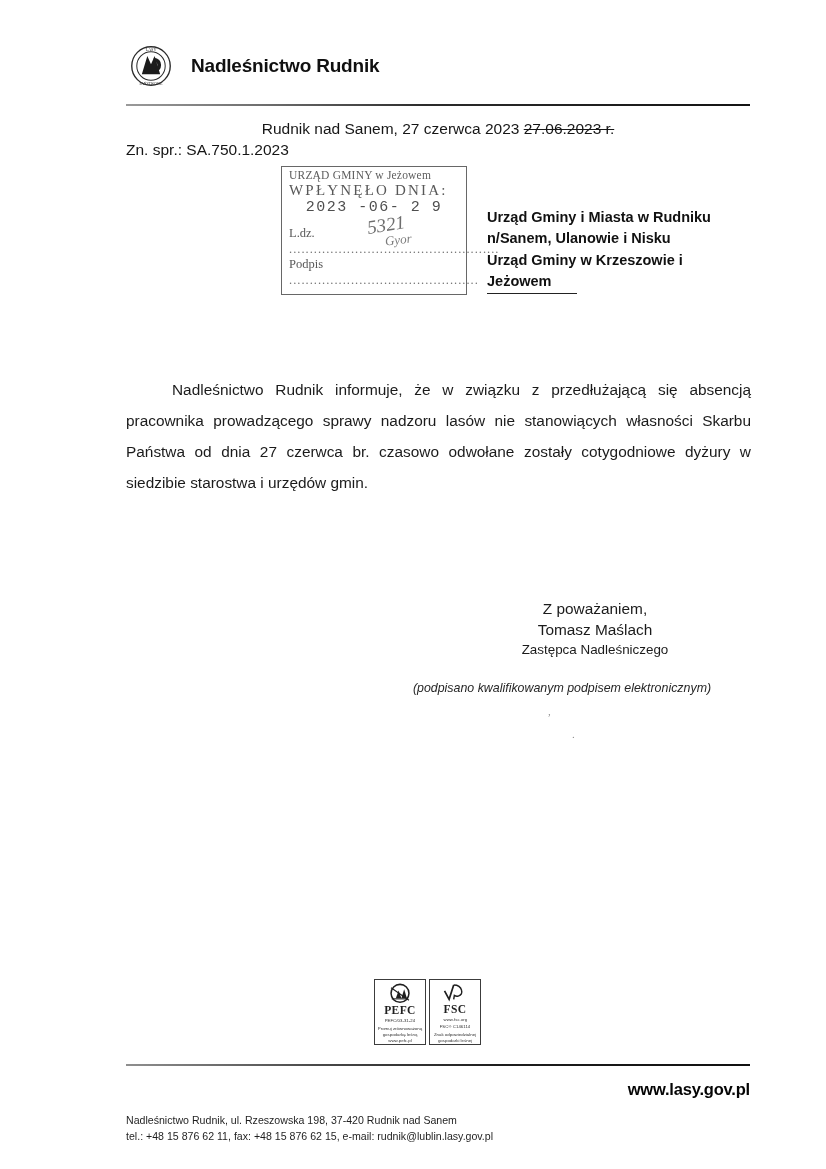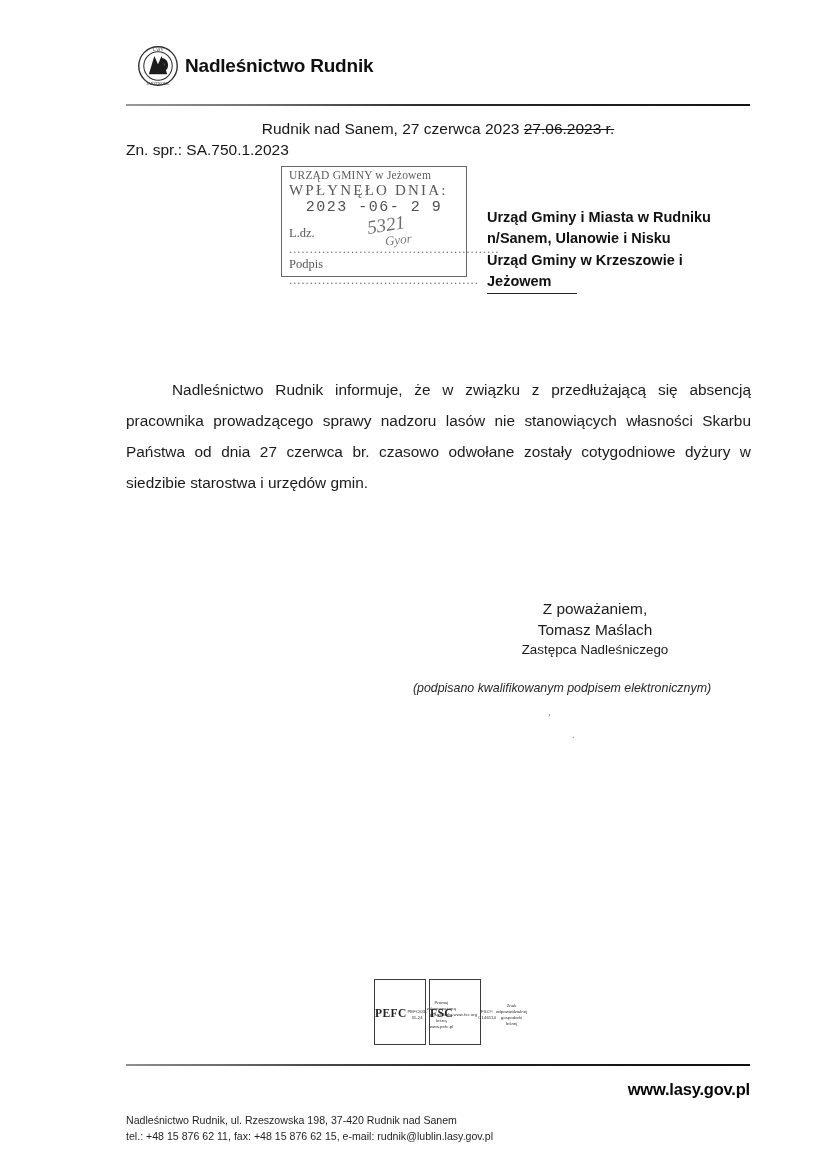--- a/index.html
+++ b/index.html
@@ -15,25 +15,25 @@
     position: relative;
     width: 826px;
     height: 1169px;
     background: #ffffff;
     overflow: hidden;
   }
 
   
   .letterhead {
     position: absolute;
-    left: 135px;
+    left: 128px;
     top: 44px;
     display: flex;
     align-items: center;
-    gap: 4px;
+    gap: 17px;
   }
   .lp-emblem {
     width: 46px;
     height: 44px;
     flex: 0 0 auto;
   }
   .lh-title {
     font-size: 19px;
     font-weight: bold;
     letter-spacing: -0.2px;
@@ -71,21 +71,21 @@
     color: #161616;
     white-space: nowrap;
   }
 
   
   .stamp {
     position: absolute;
     left: 281px;
     top: 166px;
     width: 186px;
-    height: 111px;
+    height: 129px;
     border: 1.6px solid #5b5b5b;
     font-family: "Liberation Serif", serif;
     color: #4a4a4a;
     box-sizing: border-box;
     padding: 2px 7px 0 7px;
     opacity: 0.92;
   }
   .stamp-office {
     font-size: 11.5px;
     letter-spacing: 0.2px;
@@ -215,21 +215,21 @@
     top: 979px;
     display: flex;
     gap: 3px;
   }
   .cert-box {
     width: 52px;
     height: 66px;
     border: 1px solid #3c3c3c;
     box-sizing: border-box;
     display: flex;
-    flex-direction: row;
+    flex-direction: column;
     align-items: center;
     padding-top: 3px;
     color: #1f1f1f;
   }
   .cert-mark { width: 30px; height: 22px; }
   .cert-name {
     font-family: "Liberation Serif", serif;
     font-size: 11.5px;
     font-weight: bold;
     letter-spacing: 0.4px;

